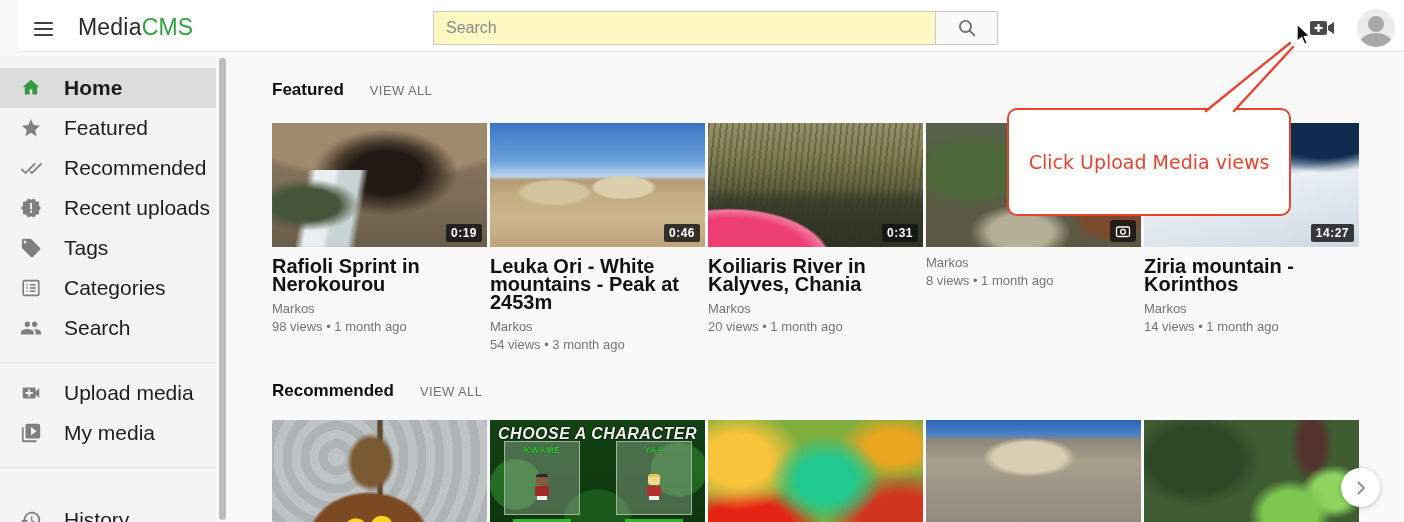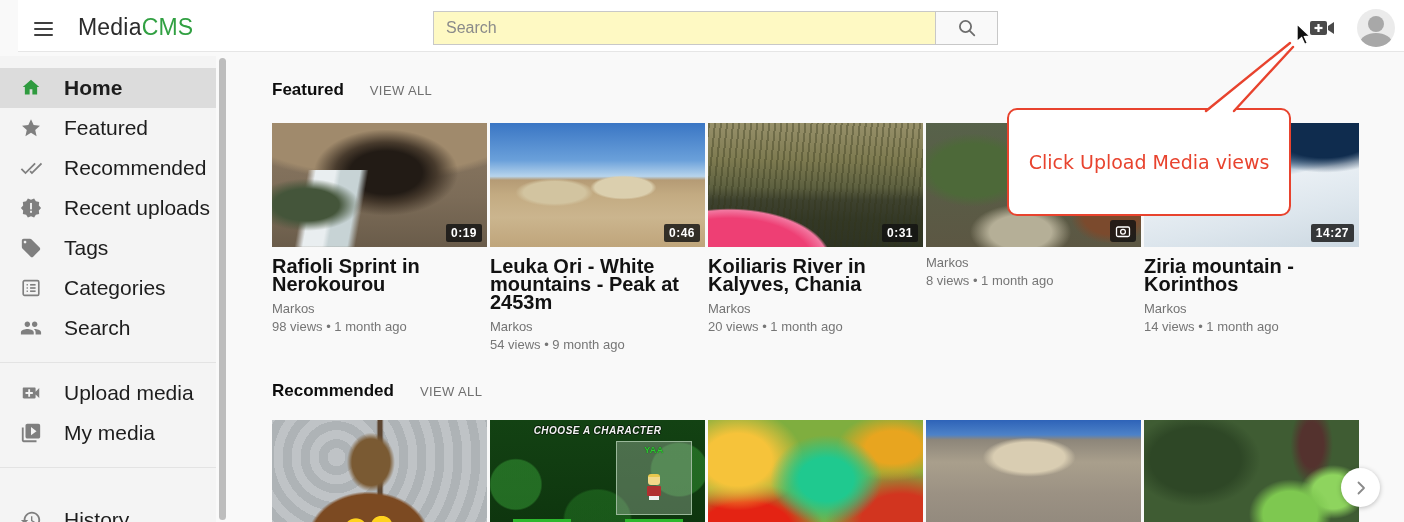--- a/index.html
+++ b/index.html
@@ -108,21 +108,21 @@
     radial-gradient(18% 60% at 78% 20%, #54322e 0 30%, rgba(84,50,46,0) 55%),
     #3f5c33; }
 
   
   .t-r2 { background:
     radial-gradient(20% 34% at 12% 52%, rgba(52,150,52,.55) 0 58%, rgba(52,150,52,0) 62%),
     radial-gradient(22% 36% at 88% 40%, rgba(52,150,52,.5) 0 58%, rgba(52,150,52,0) 62%),
     radial-gradient(26% 40% at 50% 80%, rgba(40,130,40,.45) 0 58%, rgba(40,130,40,0) 62%),
     linear-gradient(180deg, #134213 0%, #0d330d 100%); }
   .g-title { position:absolute; left:0; top:5px; width:100%; text-align:center;
-    font-size:10px; font-weight:bold; font-style:italic; color:#f3f3f3;
+    font-size:16px; font-weight:bold; font-style:italic; color:#f3f3f3;
     text-shadow:0 1px 0 #0a220a, 0 -1px 0 #0a220a, 1px 0 0 #0a220a, -1px 0 0 #0a220a; letter-spacing:.5px; }
   .g-panel { position:absolute; top:21px; width:76px; height:74px;
     background:rgba(170,190,170,.38); border:1px solid #9ab89a; }
   .g-panel.left { left:14px; } .g-panel.right { left:126px; }
   .g-name { text-align:center; font-size:9px; font-weight:bold; color:#2ecb32; margin-top:3px;
     text-shadow:0 0 1px #063306; letter-spacing:.5px; }
   .g-char { position:absolute; left:50%; top:32px; transform:translateX(-50%); width:16px; height:26px; }
   .g-char .hd { width:12px; height:11px; margin:0 auto; border-radius:3px; }
   .g-char .bd { width:14px; height:10px; margin:1px auto 0; border-radius:1px; }
   .g-char .lg { width:10px; height:4px; margin:0 auto; background:#f0f0f0; }
@@ -305,21 +305,21 @@
       <div class="c-author">Markos</div>
       <div class="c-meta">98 views • 1 month ago</div>
     </div>
 
     <div class="card">
       <div class="thumb t-f2">
         <span class="dur">0:46</span>
       </div>
       <div class="c-title">Leuka Ori - White mountains - Peak at 2453m</div>
       <div class="c-author">Markos</div>
-      <div class="c-meta">54 views • 9 month ago</div>
+      <div class="c-meta">54 views • 3 month ago</div>
     </div>
 
     <div class="card">
       <div class="thumb t-f3">
         <span class="dur">0:31</span>
       </div>
       <div class="c-title">Koiliaris River in Kalyves, Chania</div>
       <div class="c-author">Markos</div>
       <div class="c-meta">20 views • 1 month ago</div>
     </div>
@@ -352,20 +352,28 @@
     <span class="view-all">VIEW ALL</span>
   </div>
 
   <div class="row" style="top:364px">
     <div class="card">
       <div class="thumb t-r1"></div>
     </div>
     <div class="card">
       <div class="thumb t-r2">
         <div class="g-title">CHOOSE A CHARACTER</div>
+        <div class="g-panel left">
+          <div class="g-name">KWAME</div>
+          <div class="g-char">
+            <div class="hd" style="background:#8a5a3a; border-top:3px solid #2a2a2a;"></div>
+            <div class="bd" style="background:#a02828;"></div>
+            <div class="lg"></div>
+          </div>
+        </div>
         <div class="g-panel right">
           <div class="g-name">YAA</div>
           <div class="g-char">
             <div class="hd" style="background:#f2d98a; border-top:3px solid #e8c84e;"></div>
             <div class="bd" style="background:#b03030;"></div>
             <div class="lg"></div>
           </div>
         </div>
         <div class="g-btn left">Selected</div>
         <div class="g-btn right">Select</div>

